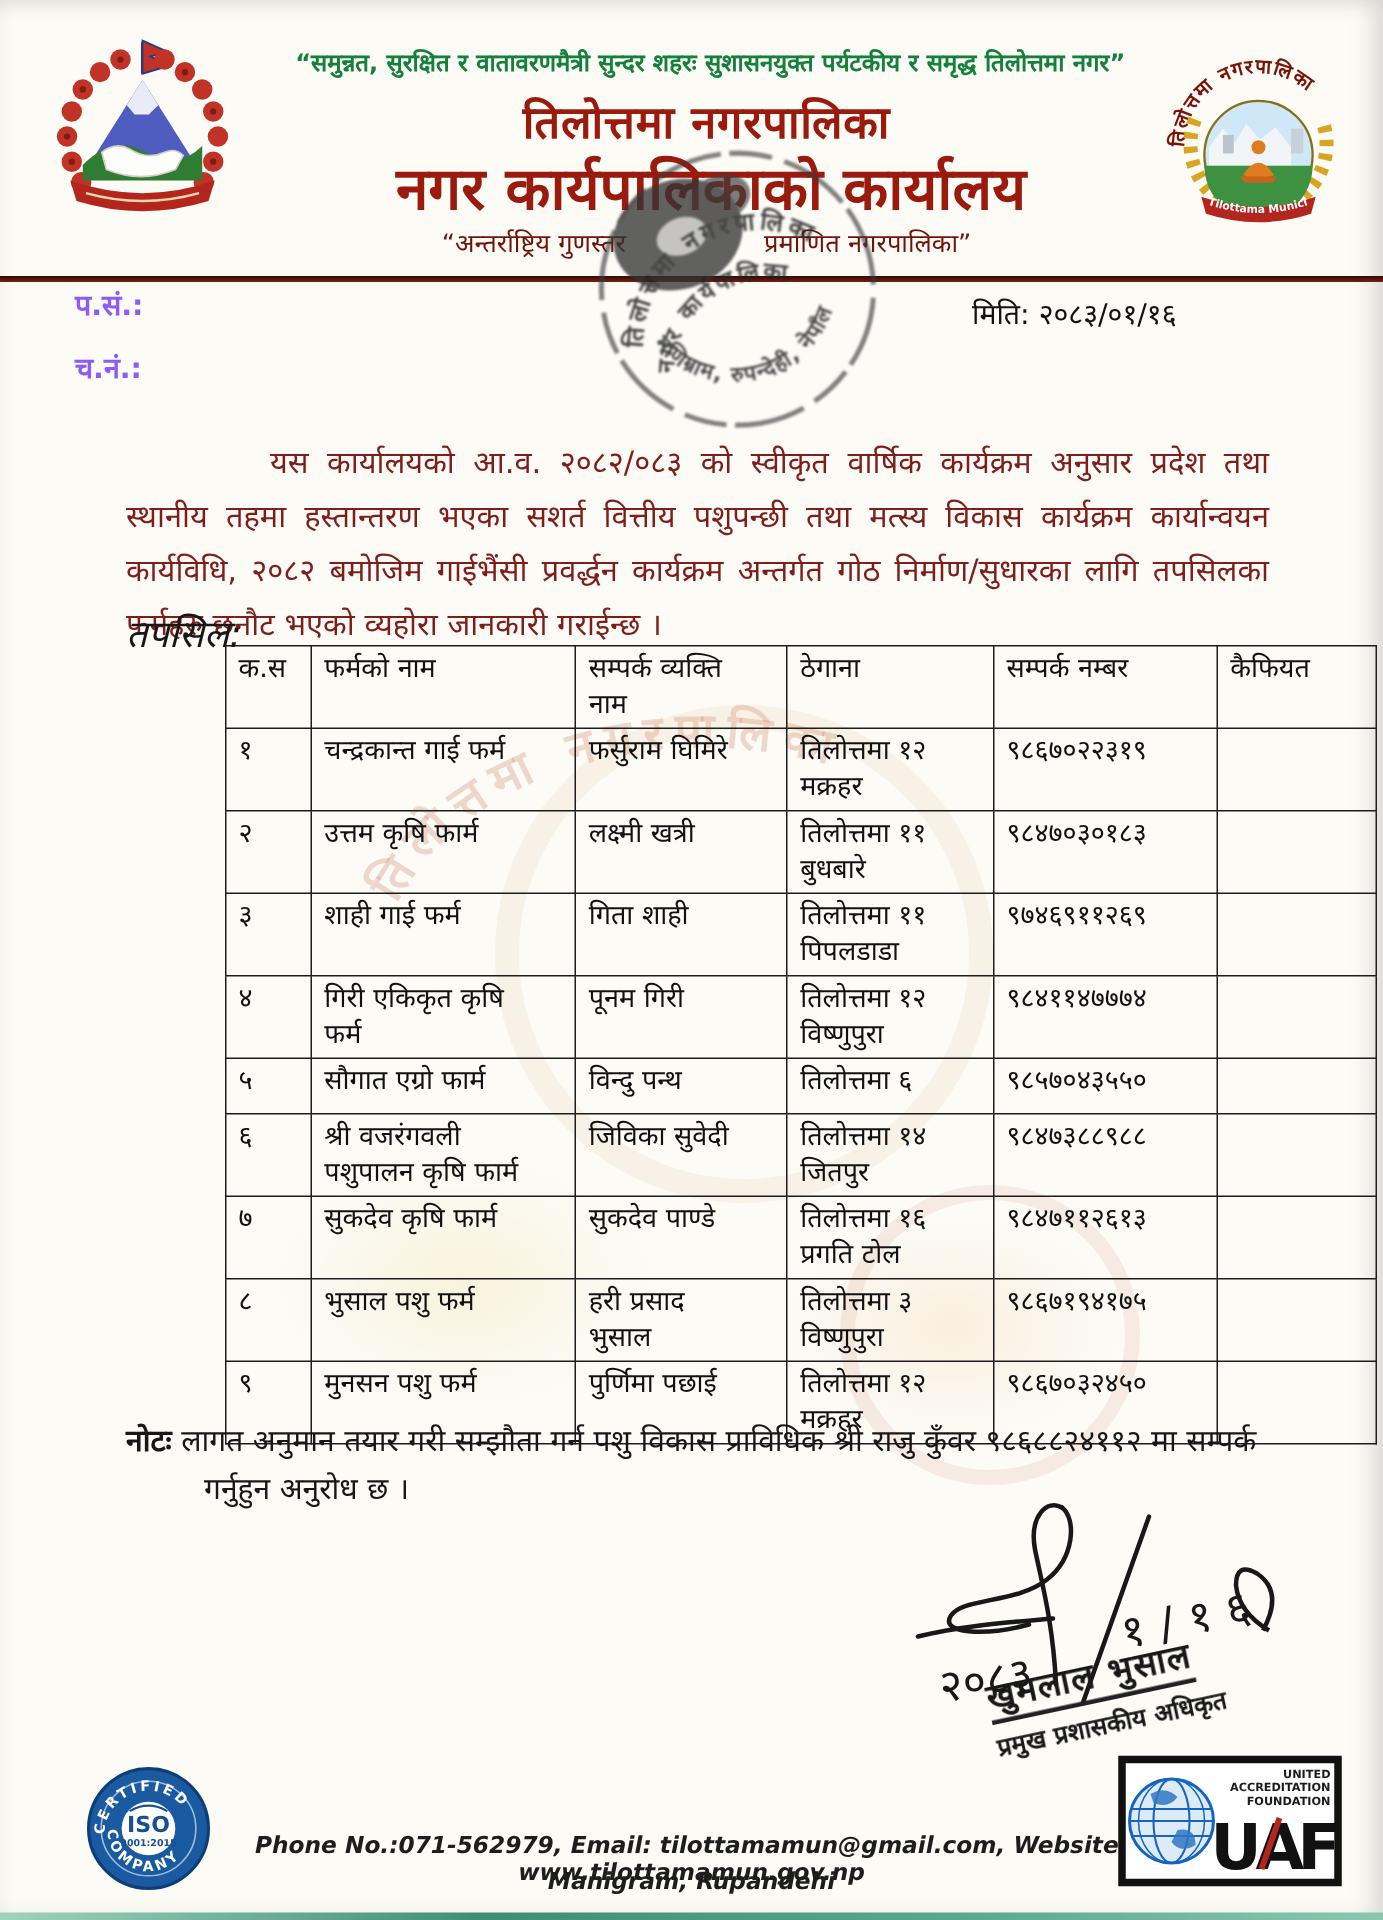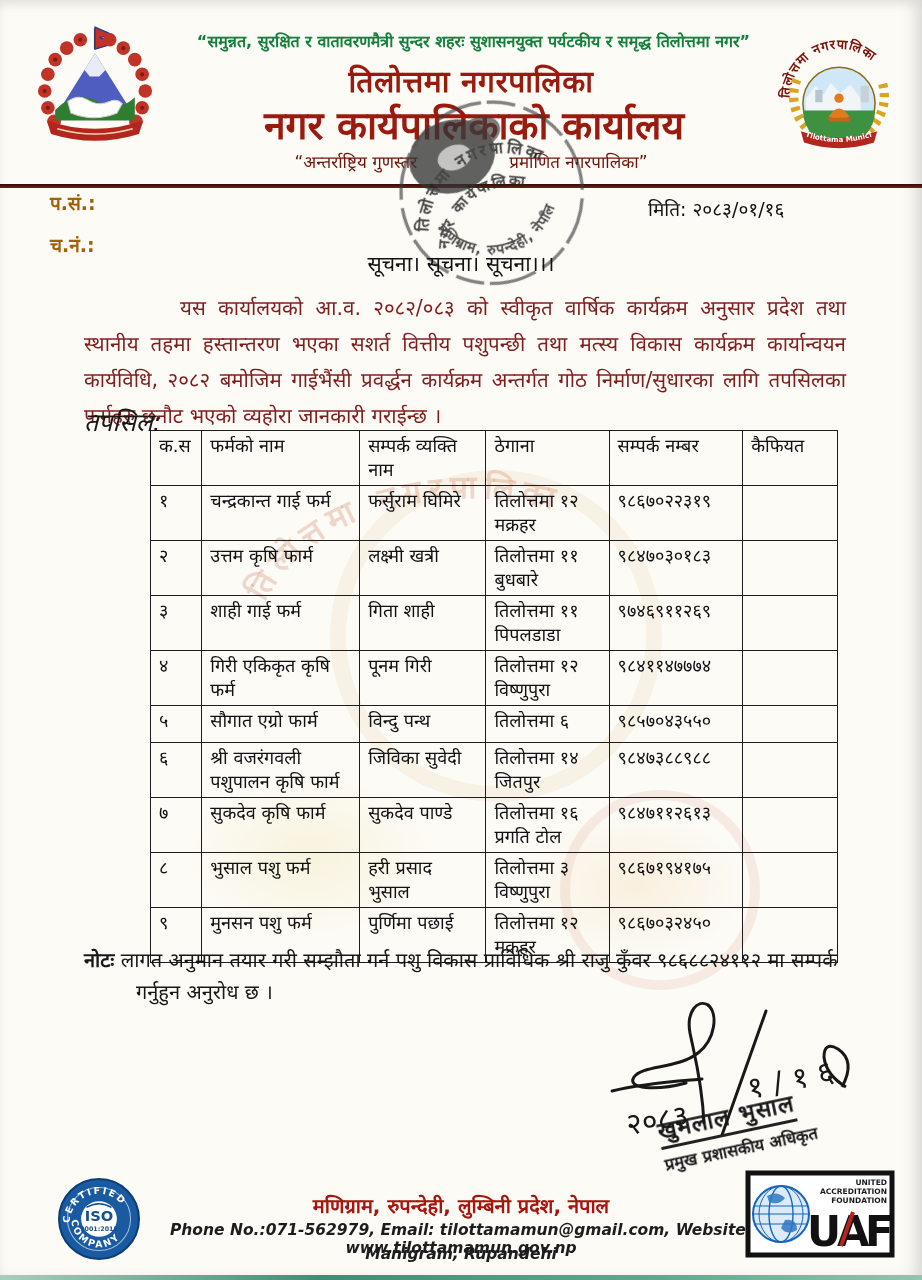--- a/index.html
+++ b/index.html
@@ -11,30 +11,30 @@
   }
   .abs{position:absolute;}
   
   .slogan{top:30px;left:120px;right:95px;text-align:center;font-size:16px;font-weight:bold;color:#15803d;}
   .title1{top:60px;left:130px;right:110px;text-align:center;font-size:30px;font-weight:bold;color:#9a1a0e;letter-spacing:.5px;}
   .title2{top:97px;left:130px;right:104px;text-align:center;font-size:39px;font-weight:bold;color:#9a1a0e;}
   .certline{top:150px;left:130px;right:110px;text-align:center;font-size:17px;font-weight:normal;color:#6f1309;}
   .certline .gap{display:inline-block;width:92px;}
   .rule{top:184px;left:0;right:0;height:4px;background:linear-gradient(#2a0c07,#7e1d11);}
   
-  .refline{font-size:19px;font-weight:bold;color:#a16207;}
+  .refline{font-size:19px;font-weight:bold;color:#8b5cf6;}
   .pa-sa{top:190px;left:50px;}
   .cha-na{top:232px;left:50px;}
   .miti{top:196px;left:648px;font-size:19px;color:#111;}
   .subject{top:249px;left:0;right:0;text-align:center;font-size:21px;color:#111;}
   
   .bodytext{top:291px;left:84px;right:76px;font-size:20.5px;line-height:1.75;text-align:justify;text-indent:96px;color:#7f1d1d;}
   .tapasil{top:404px;left:84px;font-size:25px;color:#171717;font-style:italic;}
   
-  table.firms{position:absolute;top:430px;left:150px;width:688px;border-collapse:collapse;font-size:18px;color:#111;}
+  table.firms{position:absolute;top:430px;left:150px;width:768px;border-collapse:collapse;font-size:18px;color:#111;}
   table.firms th,table.firms td{
     border:1.6px solid #1d1d1d;padding:3px 8px;vertical-align:top;text-align:left;
     font-weight:normal;white-space:pre-line;line-height:1.32;
   }
   tr.h2 td,tr.h2 th{height:48px;}
   tr.h1 td{height:30px;}
   
   .note{top:944px;left:84px;right:66px;font-size:20px;line-height:1.6;color:#171717;padding-left:52px;text-indent:-52px;}
   
   .sig-svg{top:995px;left:590px;}
@@ -176,21 +176,20 @@
     <circle cx="60" cy="150" r="2.5" fill="#2c2c2c" opacity=".6"></circle>
   </svg>
 
   <div class="abs refline pa-sa">प.सं.:</div>
   <div class="abs refline cha-na">च.नं.:</div>
   <div class="abs miti">
     <span>मिति:</span>
     <span>२०८३/०१/१६</span>
   </div>
 
-  <div class="abs subject">सूचना। सूचना। सूचना।।।</div>
 
   <div class="abs bodytext">यस कार्यालयको आ.व. २०८२/०८३ को स्वीकृत वार्षिक कार्यक्रम अनुसार प्रदेश तथा स्थानीय तहमा हस्तान्तरण भएका सशर्त वित्तीय पशुपन्छी तथा मत्स्य विकास कार्यक्रम कार्यान्वयन कार्यविधि, २०८२ बमोजिम गाईभैंसी प्रवर्द्धन कार्यक्रम अन्तर्गत गोठ निर्माण/सुधारका लागि तपसिलका फर्महरु छनौट भएको व्यहोरा जानकारी गराईन्छ ।</div>
   <div class="abs tapasil">तपसिल:</div>
 
   <table class="firms">
     <colgroup>
       <col style="width:36px">
         <col style="width:150px">
         <col style="width:120px">
       <col style="width:117px">
@@ -326,21 +325,20 @@
     </text>
     <text font-size="9" font-weight="bold" fill="#ffffff" letter-spacing="2">
       <textPath href="#isoBot">COMPANY</textPath>
     </text>
     <circle cx="39" cy="39" r="17" fill="#ffffff"></circle>
     <text x="39" y="41" text-anchor="middle" font-size="14" font-weight="bold" fill="#174f93">ISO</text>
     <text x="39" y="50" text-anchor="middle" font-size="6" font-weight="bold" fill="#174f93">9001:2015</text>
     <path d="M 27,28 q 12,-7 24,0" stroke="#174f93" stroke-width="1.4" fill="none"></path>
   </svg>
 
-  <div class="abs f-np">मणिग्राम, रुपन्देही, लुम्बिनी प्रदेश, नेपाल</div>
   <div class="abs f-contact">Phone No.:071-562979, Email: tilottamamun@gmail.com, Website: www.tilottamamun.gov.np</div>
   <div class="abs f-en">Manigram, Rupandehi</div>
 
   <svg class="abs uaf-svg" width="150" height="88" viewBox="0 0 150 88">
     <rect x="3" y="3" width="144" height="82" fill="#ffffff" stroke="#111111" stroke-width="5"></rect>
     <g>
       <circle cx="36" cy="44" r="28" fill="#ddeaf8" stroke="#1565c0" stroke-width="2"></circle>
       <ellipse cx="36" cy="44" rx="12" ry="28" fill="none" stroke="#1565c0" stroke-width="1.4"></ellipse>
       <ellipse cx="36" cy="44" rx="22" ry="28" fill="none" stroke="#1565c0" stroke-width="1"></ellipse>
       <line x1="9" y1="36" x2="63" y2="36" stroke="#1565c0" stroke-width="1.2"></line>

